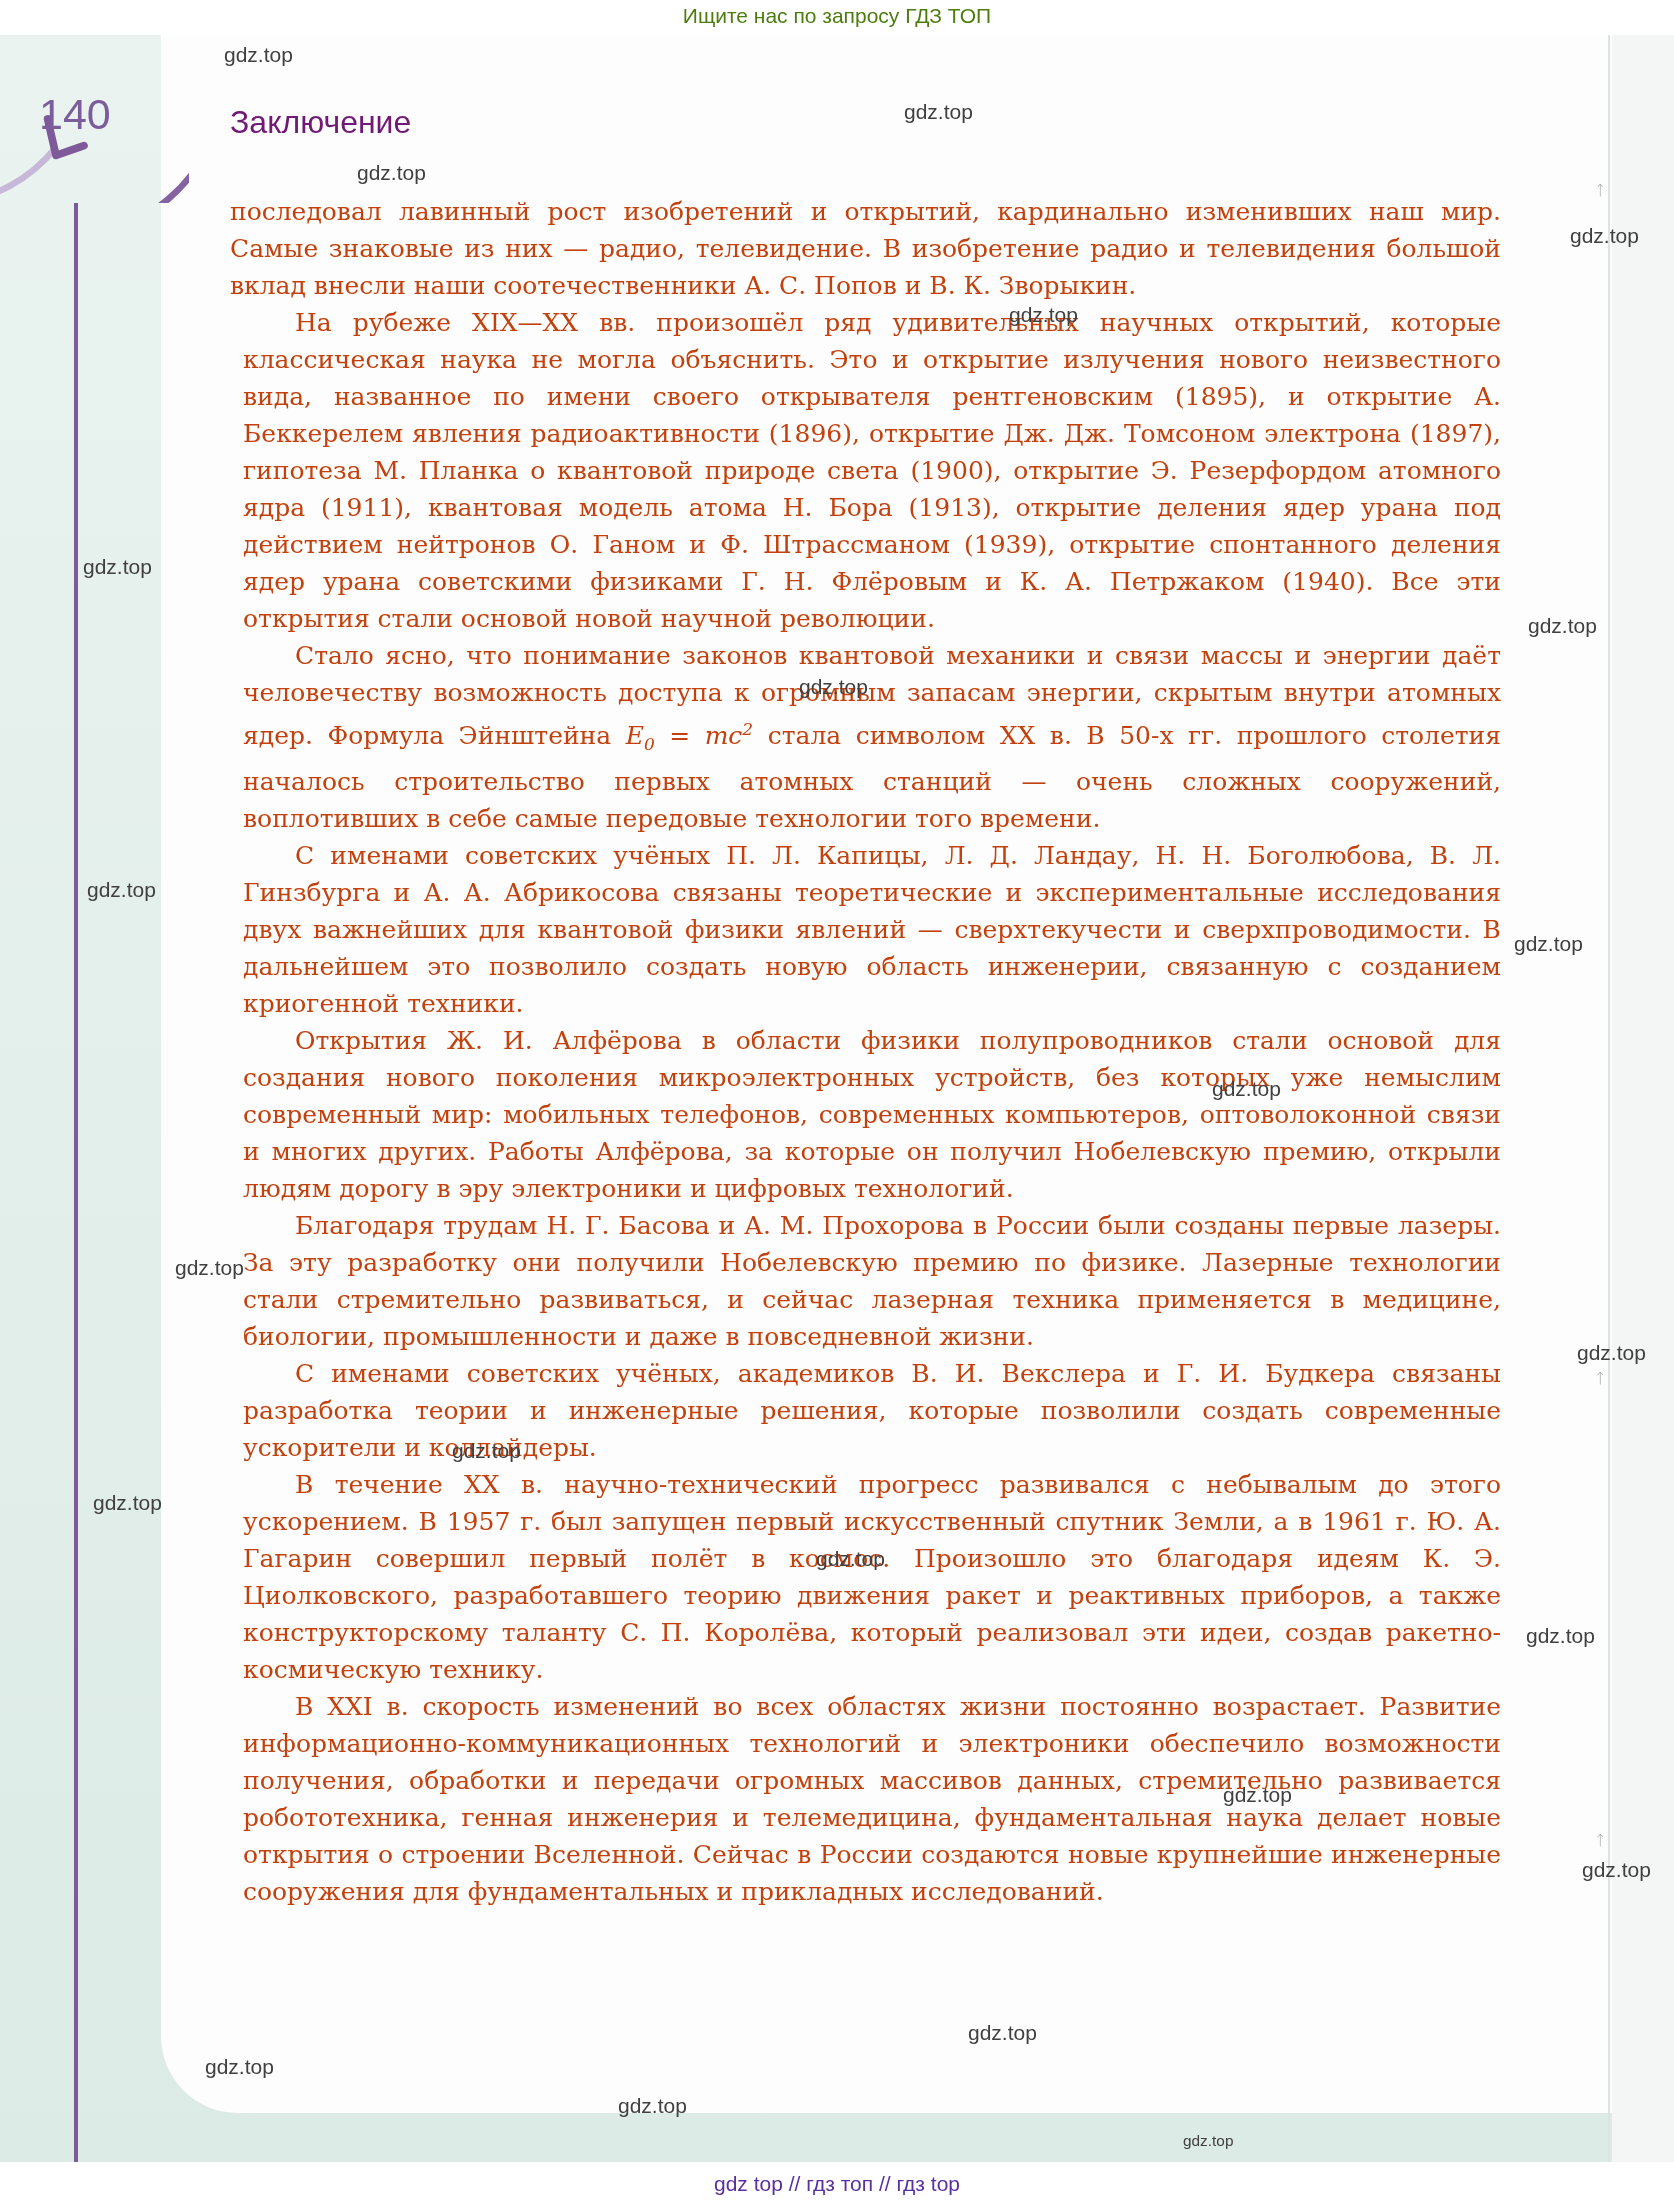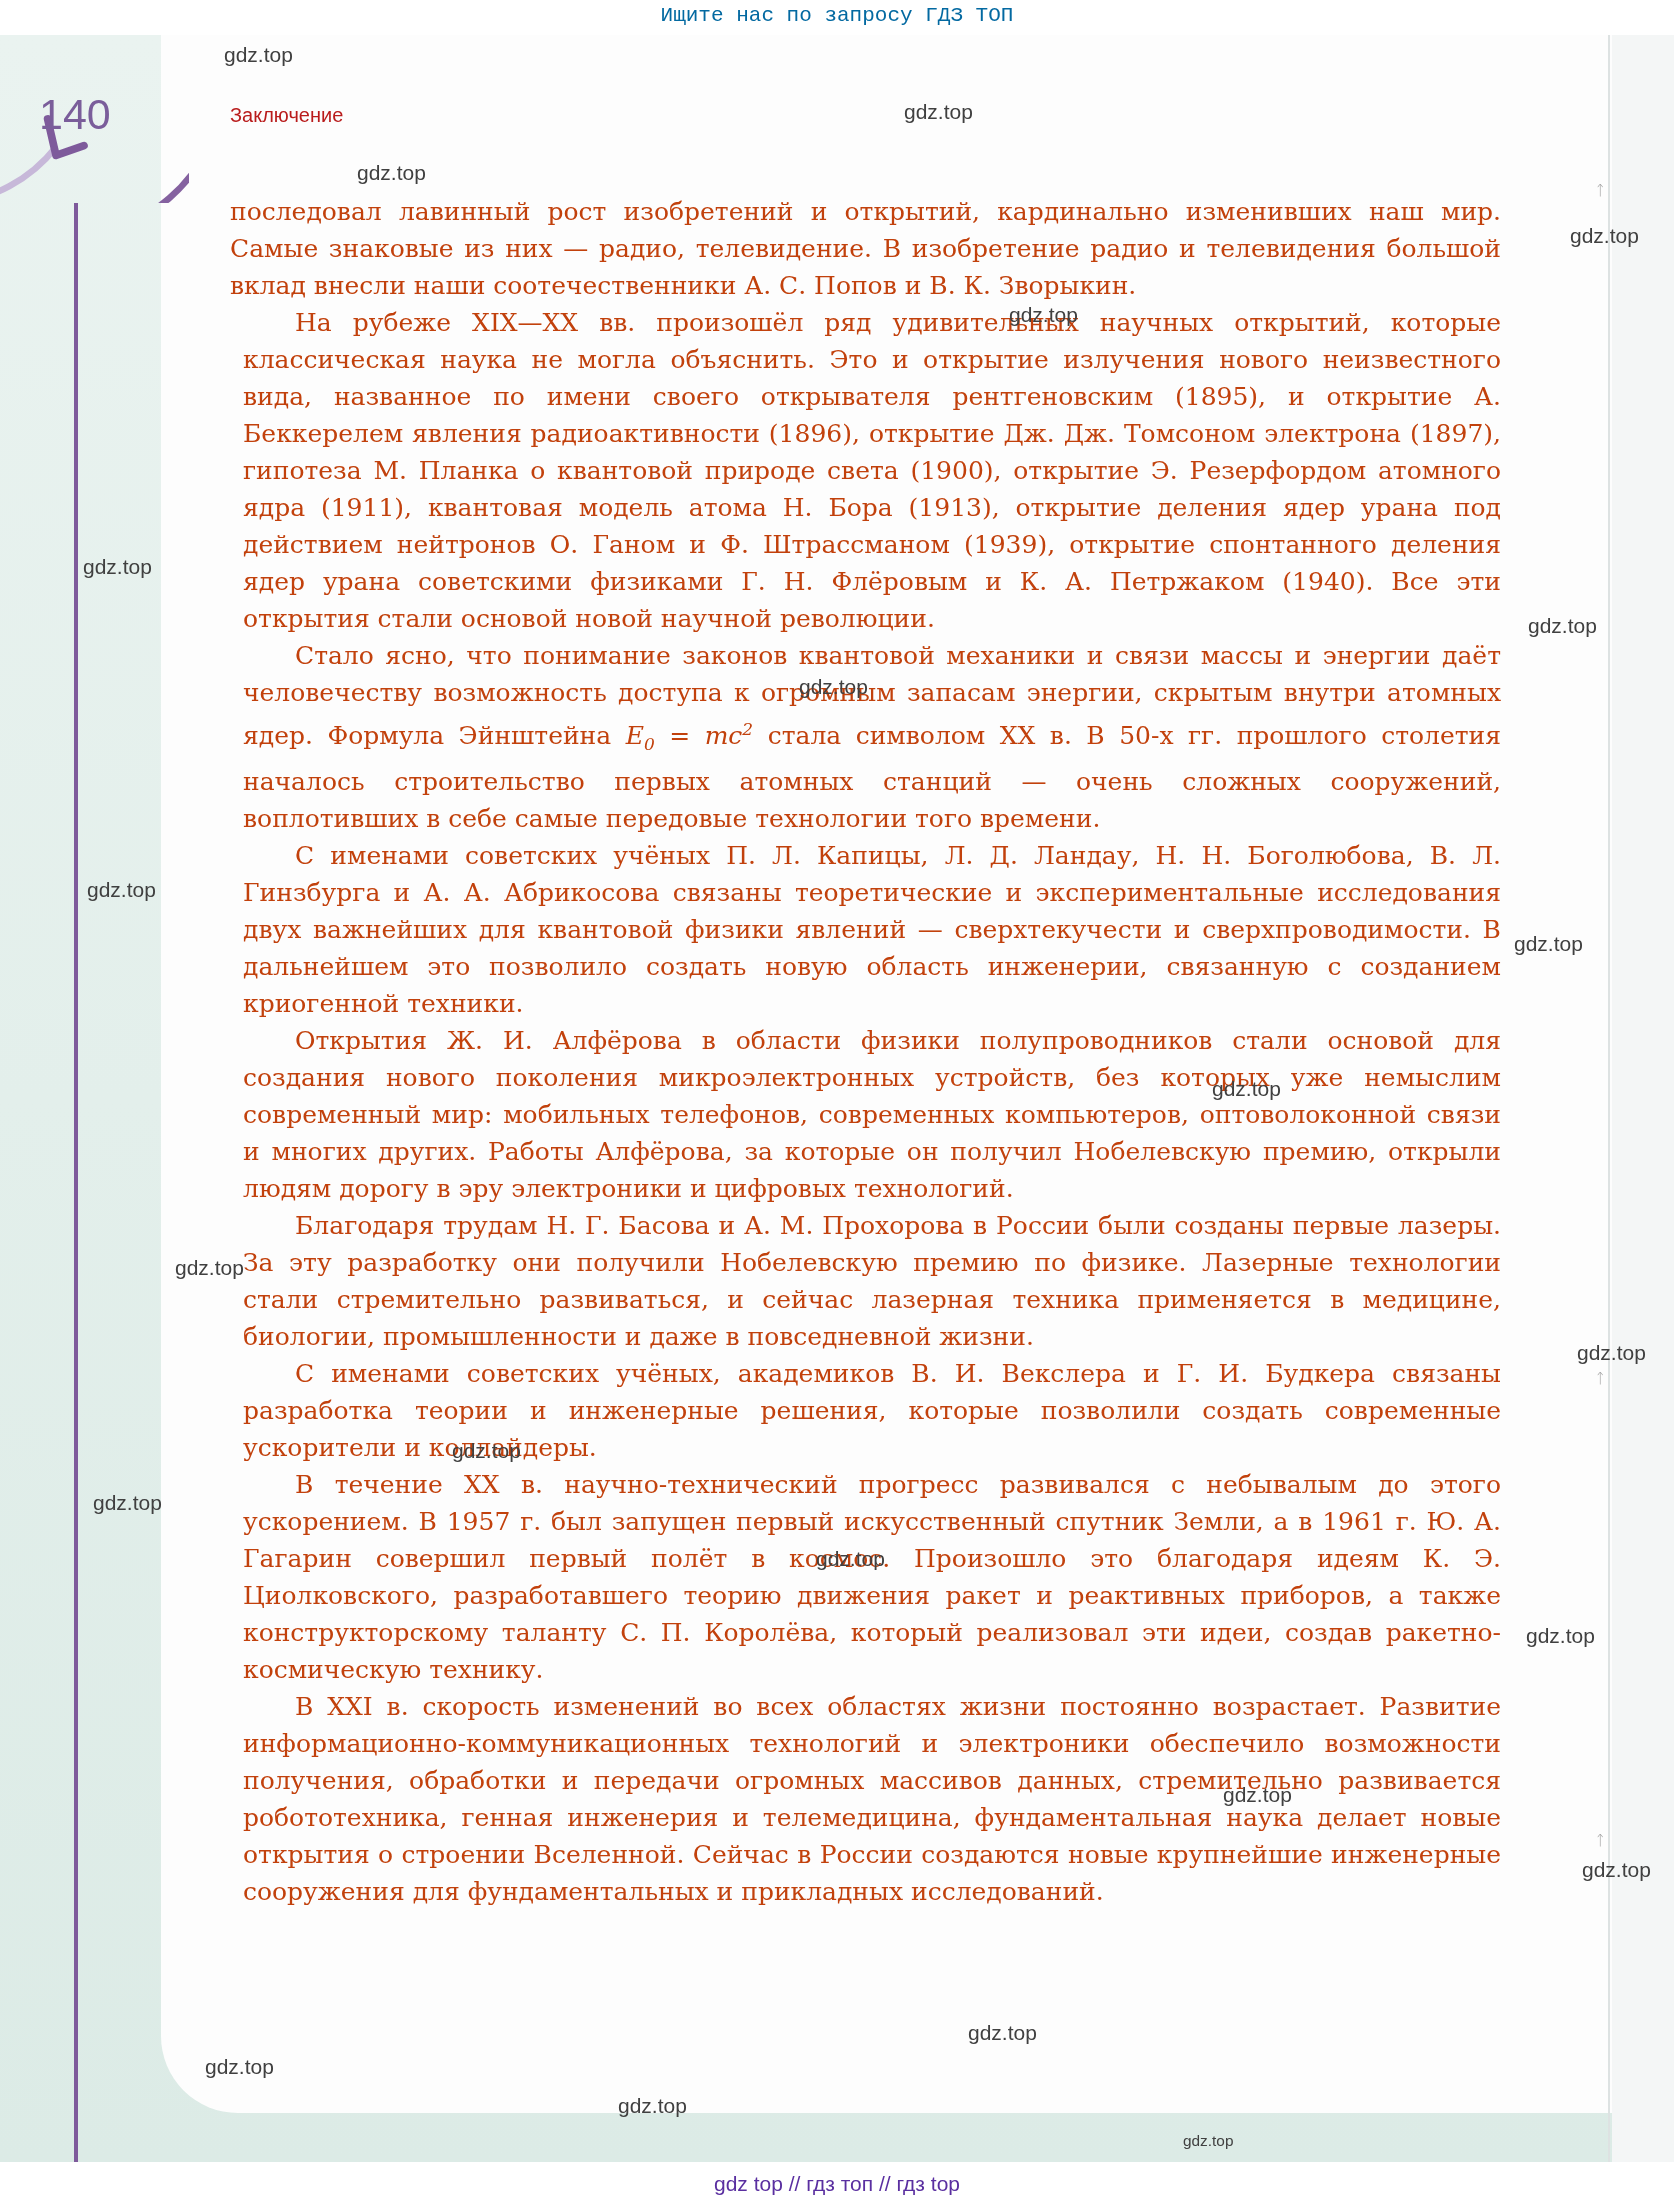--- a/index.html
+++ b/index.html
@@ -3,22 +3,22 @@
   <meta charset="utf-8">
   <style>
     html, body { margin: 0; padding: 0; }
     body {
       width: 1674px; height: 2205px; position: relative; overflow: hidden;
       background: #ffffff;
       font-family: "DejaVu Serif", serif;
     }
     .top-banner {
       position: absolute; left: 0; top: 0; width: 1674px; height: 34px;
-      text-align: center; color: #0369a1;
-      font-family: Liberation Mono, monospace; font-size: 21px; line-height: 31px;
+      text-align: center; color: #4d7c0f;
+      font-family: Liberation Sans, sans-serif; font-size: 21px; line-height: 31px;
     }
     .page-bg {
       position: absolute; left: 0; top: 35px; width: 1612px; height: 2127px;
       background: linear-gradient(180deg, #eaf3f0 0%, #dcebe6 100%);
     }
     .right-strip {
       position: absolute; left: 1612px; top: 35px; width: 62px; height: 2127px;
       background: #f4f6f6;
     }
     .content-card {
@@ -36,21 +36,21 @@
     .vline {
       position: absolute; left: 74px; top: 203px; width: 3.5px; height: 1959px;
       background: #7e5a9b;
     }
     .page-number {
       position: absolute; left: 39px; top: 90px;
       font-family: "Liberation Sans", sans-serif; font-size: 43px; color: #7a5d9a;
     }
     .chapter-title {
       position: absolute; left: 230px; top: 104px;
-      font-family: "Liberation Sans", sans-serif; font-size: 20px; color: #b91c1c;
+      font-family: "Liberation Sans", sans-serif; font-size: 32px; color: #701a75;
     }
     .text-block {
       position: absolute; left: 230px; top: 193px; width: 1271px;
       font-size: 25px; line-height: 37px; color: #c2410c;
       text-align: justify;
     }
     .text-block p { margin: 0; text-indent: 0; }
     .text-block p.indent { text-indent: 52px; margin-left: 13px; }
     .text-block sub, .text-block sup { font-size: 17px; }
     .text-block .math { font-style: italic; }

